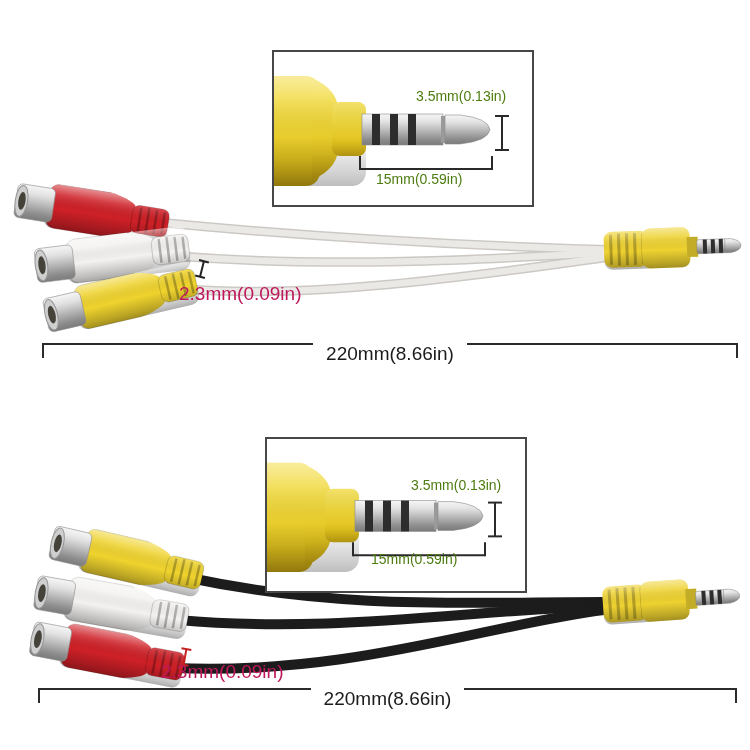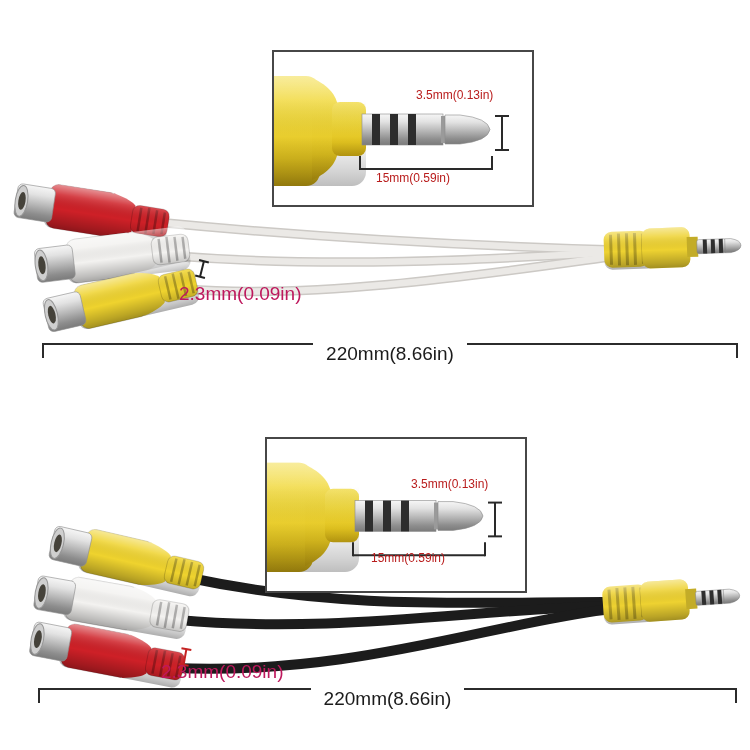--- a/index.html
+++ b/index.html
@@ -3,21 +3,21 @@
 <meta charset="utf-8">
 <style>
   * { margin:0; padding:0; box-sizing:border-box; }
   html,body { width:750px; height:750px; background:#fff;
     font-family:"Liberation Sans", sans-serif; }
   .canvas { position:relative; width:750px; height:750px; overflow:hidden; background:#fff; }
   .photo-svg { position:absolute; left:0; z-index:1; }
   .inset-box { position:absolute; border:2px solid #474747; background:#fff; z-index:2; }
   .inset-box svg { position:absolute; inset:0; }
   .ann { position:absolute; color:#be185d; font-size:19px; white-space:nowrap; z-index:3; }
-  .inset-label { position:absolute; color:#b91c1c; font-size:12px; white-space:nowrap; z-index:4; }
+  .inset-label { position:absolute; color:#4d7c0f; font-size:14px; white-space:nowrap; z-index:4; }
   .dimline { position:absolute; display:flex; align-items:flex-start; height:16px; z-index:3; }
   .dimline .tick { width:2px; height:15px; background:#2b2b2b; }
   .dimline .seg { flex:1; height:1.8px; background:#2b2b2b; }
   .dimline .lbl { padding:0 13px; font-size:19px; color:#1b1b1b; white-space:nowrap; }
 </style>
 </head>
 <body>
 
 <div class="canvas">
 

